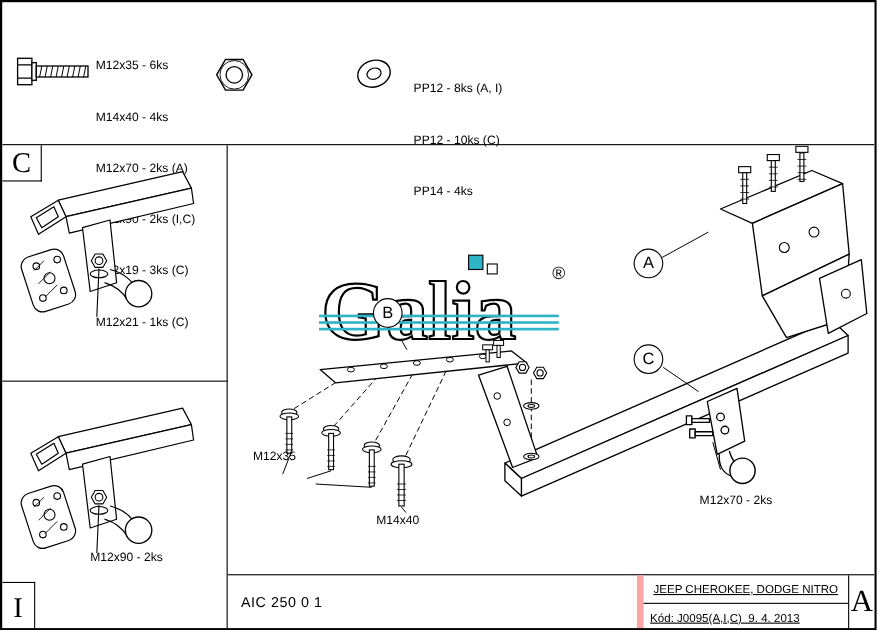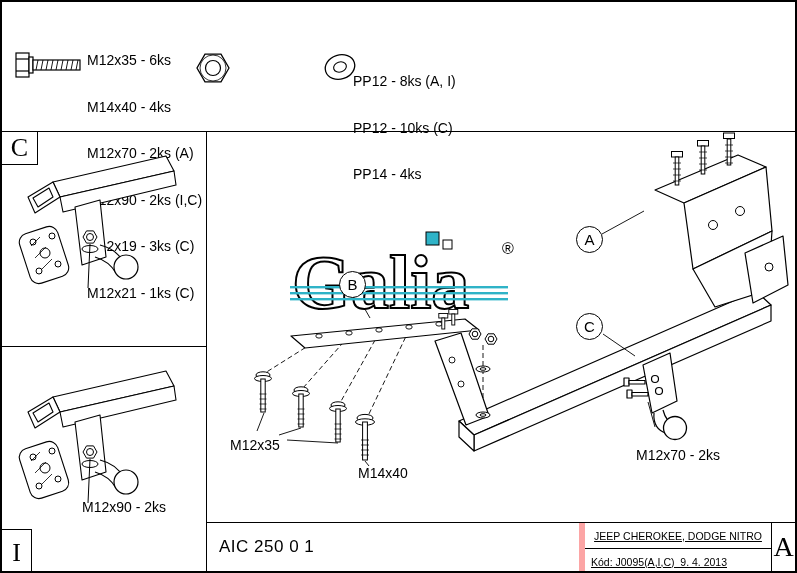--- a/index.html
+++ b/index.html
@@ -1,34 +1,34 @@
 <!DOCTYPE html>
 <html><head>
 <meta charset="utf-8">
 <style>
   * { margin:0; padding:0; box-sizing:border-box; }
   html,body { background:#9a9a9a; }
   body { font-family:"Liberation Sans", sans-serif; color:#000; }
   .sheet { position:relative; width:797px; height:573px; background:#fff;
            border:2px solid #000; overflow:hidden; margin:0 auto; }
   .abs { position:absolute; }
-  .txt { font-size:14px; line-height:15.5px; white-space:pre; }
+  .txt { font-size:11px; line-height:15.5px; white-space:pre; }
   .band { left:0; top:0; width:100%; height:130px; border-bottom:1px solid #000; }
   .panel-c { left:0; top:130px; width:205px; height:215px;
              border-right:1px solid #000; border-bottom:1px solid #000; }
   .panel-i { left:0; top:345px; width:205px; height:228px; border-right:1px solid #000; }
   .corner-letter { font-family:"Liberation Serif", serif; font-size:26px;
                    display:flex; align-items:center; justify-content:center; }
   .cell-c { left:0; top:0; width:36px; height:33px; border-right:1px solid #000; border-bottom:1px solid #000; }
   .cell-i { left:0; bottom:0; width:30px; height:46px; border-right:1px solid #000; border-top:1px solid #000; }
   .label-circle { width:27px; height:27px; border:1.3px solid #000; border-radius:50%;
                   text-align:center; line-height:25px; font-size:15px; background:#fff; }
   .titleblock { left:205px; top:520px; right:0; bottom:0; border-top:1px solid #000; }
   .docnum { left:12px; top:0; height:100%; display:flex; align-items:center;
-            font-size:17px; letter-spacing:0.5px; }
+            font-size:13px; letter-spacing:0.5px; }
   .vehicle-cell { left:372px; top:0; width:192px; height:100%; border-left:6px solid #fca5a5;text-decoration:underline; }
   .vehicle-row1 { height:26px; border-bottom:1px solid #000; display:flex;
                   align-items:center; justify-content:center; font-size:10.5px; white-space:pre; }
   .vehicle-row2 { height:25px; display:flex; align-items:center; padding-left:6px;
                   font-size:10.5px; white-space:pre; }
   .rev-cell { left:564px; right:0; top:0; height:100%; border-left:1px solid #000;
               font-size:28px; }
   svg { display:block; }
 </style>
 </head>
@@ -75,21 +75,21 @@
     </svg>
 
 
     <svg class="abs" style="left:318px;top:48px" width="40" height="34" viewBox="0 0 40 34">
       <g transform="rotate(-18 20 17)">
         <ellipse cx="20" cy="17" rx="15" ry="12" fill="#fff" stroke="#000" stroke-width="1.3"></ellipse>
         <ellipse cx="20" cy="17" rx="6.5" ry="5" fill="#fff" stroke="#000" stroke-width="1.1"></ellipse>
       </g>
     </svg>
 
-    <div class="abs txt" style="left:351px;top:41px">
+    <div class="abs txt" style="left:374px;top:41px">
       <div>PP12 - 8ks (A, I)</div>
       <div>PP12 - 10ks (C)</div>
       <div>PP14 - 4ks</div>
     </div>
   </div>
 
   <div class="abs panel-c">
     <div class="abs cell-c corner-letter">C</div>
   </div>
 
@@ -319,22 +319,22 @@
     <rect x="0" y="70" width="218" height="2.4" fill="#2fb3c7"></rect>
     <rect x="136" y="4" width="13" height="13" stroke="#000" stroke-width="1" fill="#2fb3c7"></rect>
     <rect x="153" y="12" width="9" height="9" fill="#fff" stroke="#000" stroke-width="1"></rect>
     <text x="212" y="26" font-size="16" fill="#000">®</text>
   </svg>
 
   <div class="abs label-circle" style="left:574px;top:224px">A</div>
   <div class="abs label-circle" style="left:337px;top:269px">B</div>
   <div class="abs label-circle" style="left:574px;top:311px">C</div>
 
-  <div class="abs txt" style="left:228px;top:436px">M12x35</div>
-  <div class="abs txt" style="left:356px;top:464px">M14x40</div>
+  <div class="abs txt" style="left:228px;top:406px">M12x35</div>
+  <div class="abs txt" style="left:340px;top:464px">M14x40</div>
   <div class="abs txt" style="left:634px;top:446px">M12x70 - 2ks</div>
 
   <div class="abs titleblock">
     <div class="abs docnum">AIC 250 0 1</div>
     <div class="abs vehicle-cell">
       <div class="vehicle-row1">JEEP CHEROKEE, DODGE NITRO</div>
       <div class="vehicle-row2">Kód: J0095(A,I,C)  9. 4. 2013</div>
     </div>
     <div class="abs rev-cell corner-letter">A</div>
   </div>

